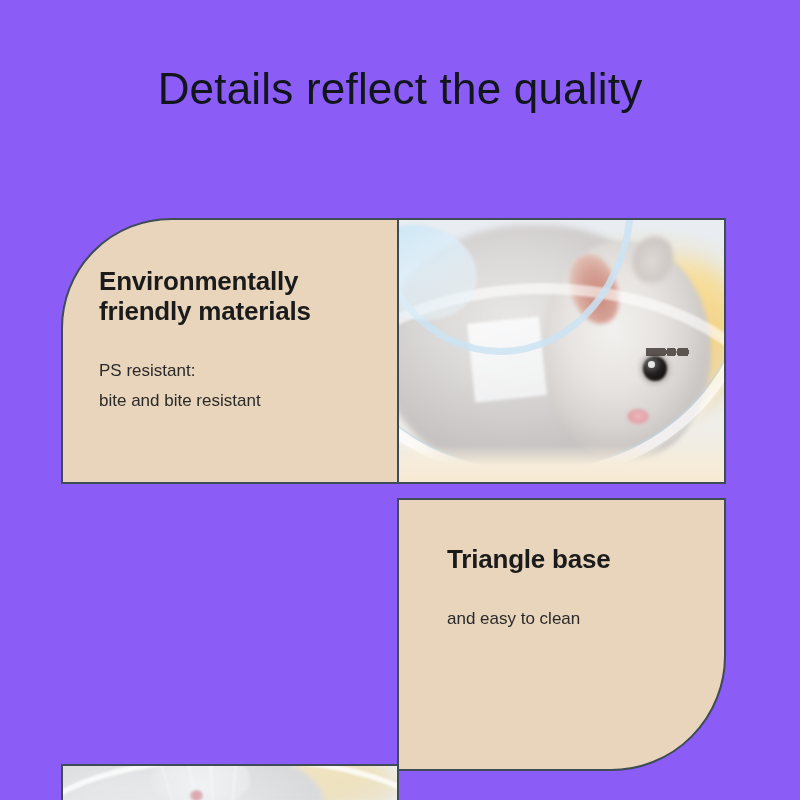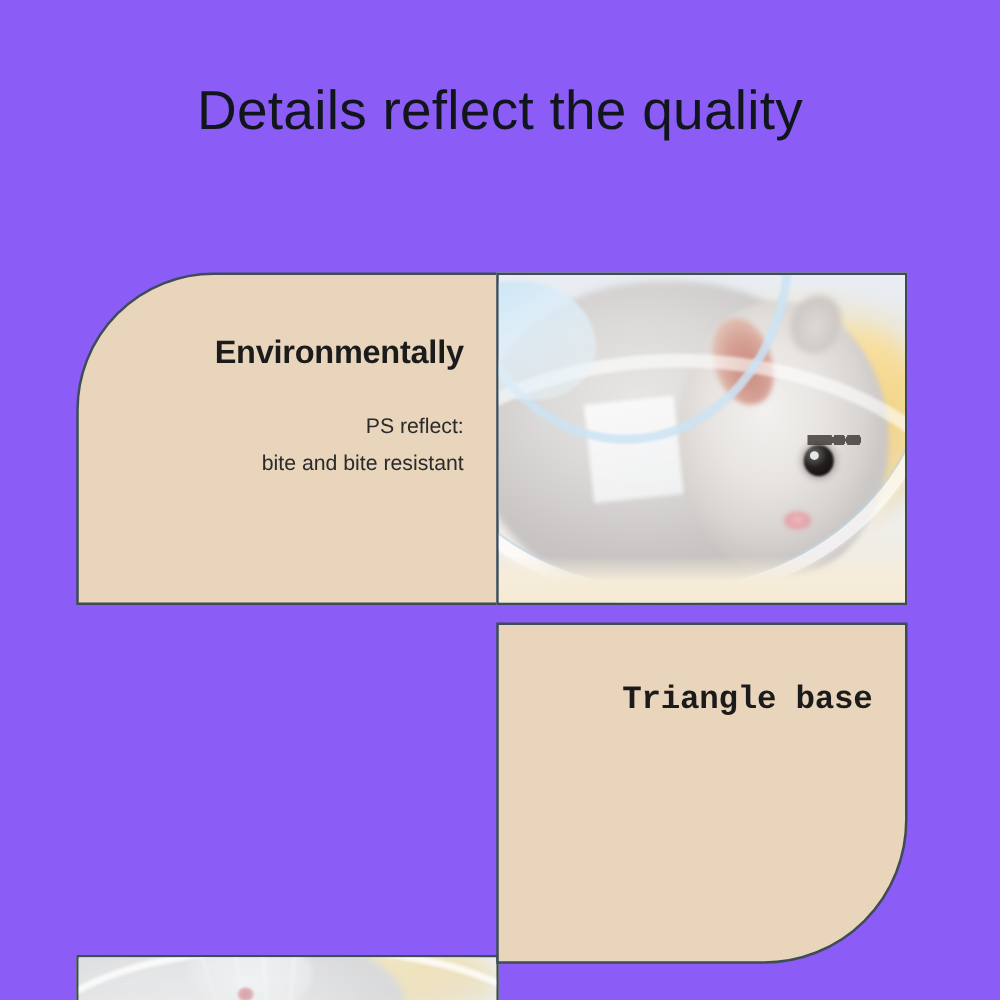--- a/index.html
+++ b/index.html
@@ -57,21 +57,20 @@
   .cell {
     position: absolute;
     box-sizing: border-box;
     border: 2px solid #3d4c55;
     overflow: hidden;
   }
 
   .cell-text {
     background: #e8d5bb;
     padding: 0;
-    text-align: right;
   }
 
   
   .cell-r1c1 {
     left: 0;
     top: 0;
     width: 338px;
     height: 266px;
     border-top-left-radius: 110px;
   }
@@ -102,21 +101,20 @@
     left: 0;
     top: 0;
     right: 0;
     bottom: 0;
     padding: 46px 26px 20px 36px;
     box-sizing: border-box;
   }
   .text-inner.indent-more {
     padding-left: 48px;
     padding-top: 44px;
-    font-family: Liberation Mono, monospace;
   }
 
   .feature-heading {
     font-size: 26px;
     font-weight: 700;
     color: #1b1b1b;
     line-height: 1.16;
     letter-spacing: -0.2px;
     margin: 0;
   }
@@ -364,23 +362,24 @@
   <div class="header">
     <h1 class="header-title">Details reflect the quality</h1>
   </div>
 
   <div class="grid">
 
     <div class="cell cell-text cell-r1c1">
       <div class="text-inner">
         <div class="feature-heading">
           <div>Environmentally</div>
+          <div>friendly materials</div>
         </div>
         <div class="feature-body">
-          <div>PS reflect:</div>
+          <div>PS resistant:</div>
           <div>bite and bite resistant</div>
         </div>
       </div>
     </div>
 
     <div class="cell photo cell-r1c2">
       <div class="photo-inner">
         <div class="pa-bg"></div>
         <div class="pa-corn"></div>
         <div class="pa-body"></div>
@@ -413,18 +412,19 @@
 
       </div>
     </div>
 
     <div class="cell cell-text cell-r2c2">
       <div class="text-inner indent-more">
         <div class="feature-heading">
           <div>Triangle base</div>
         </div>
         <div class="feature-body">
+          <div>and easy to clean</div>
         </div>
       </div>
     </div>
 
   </div>
 </div>
 
 </body></html>

